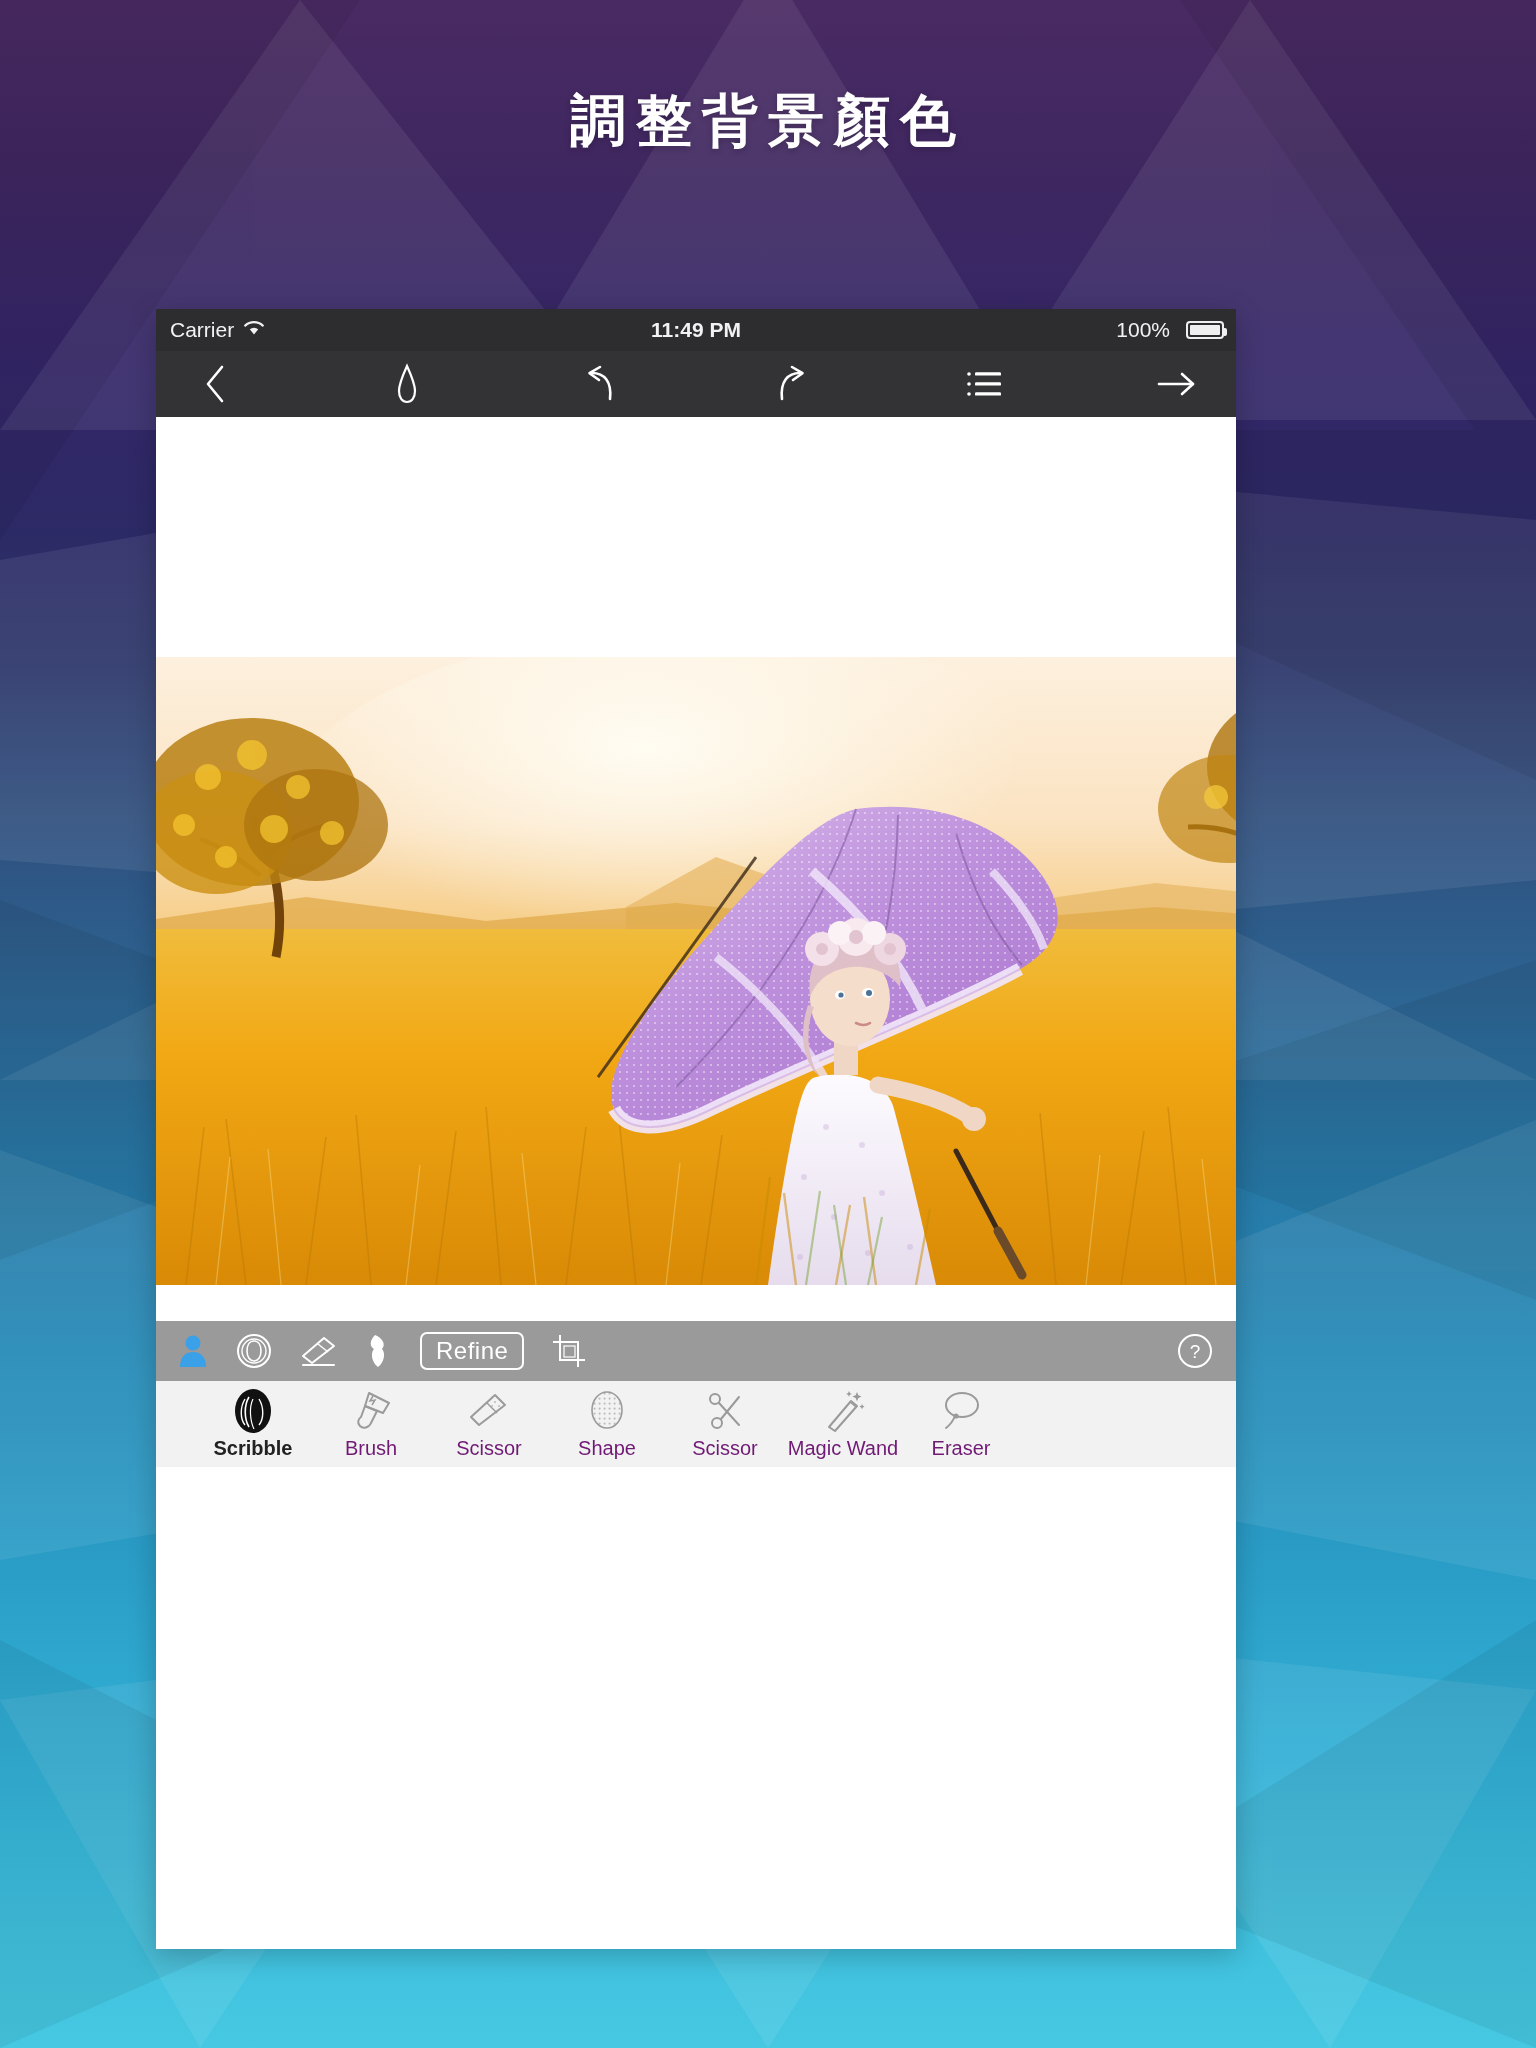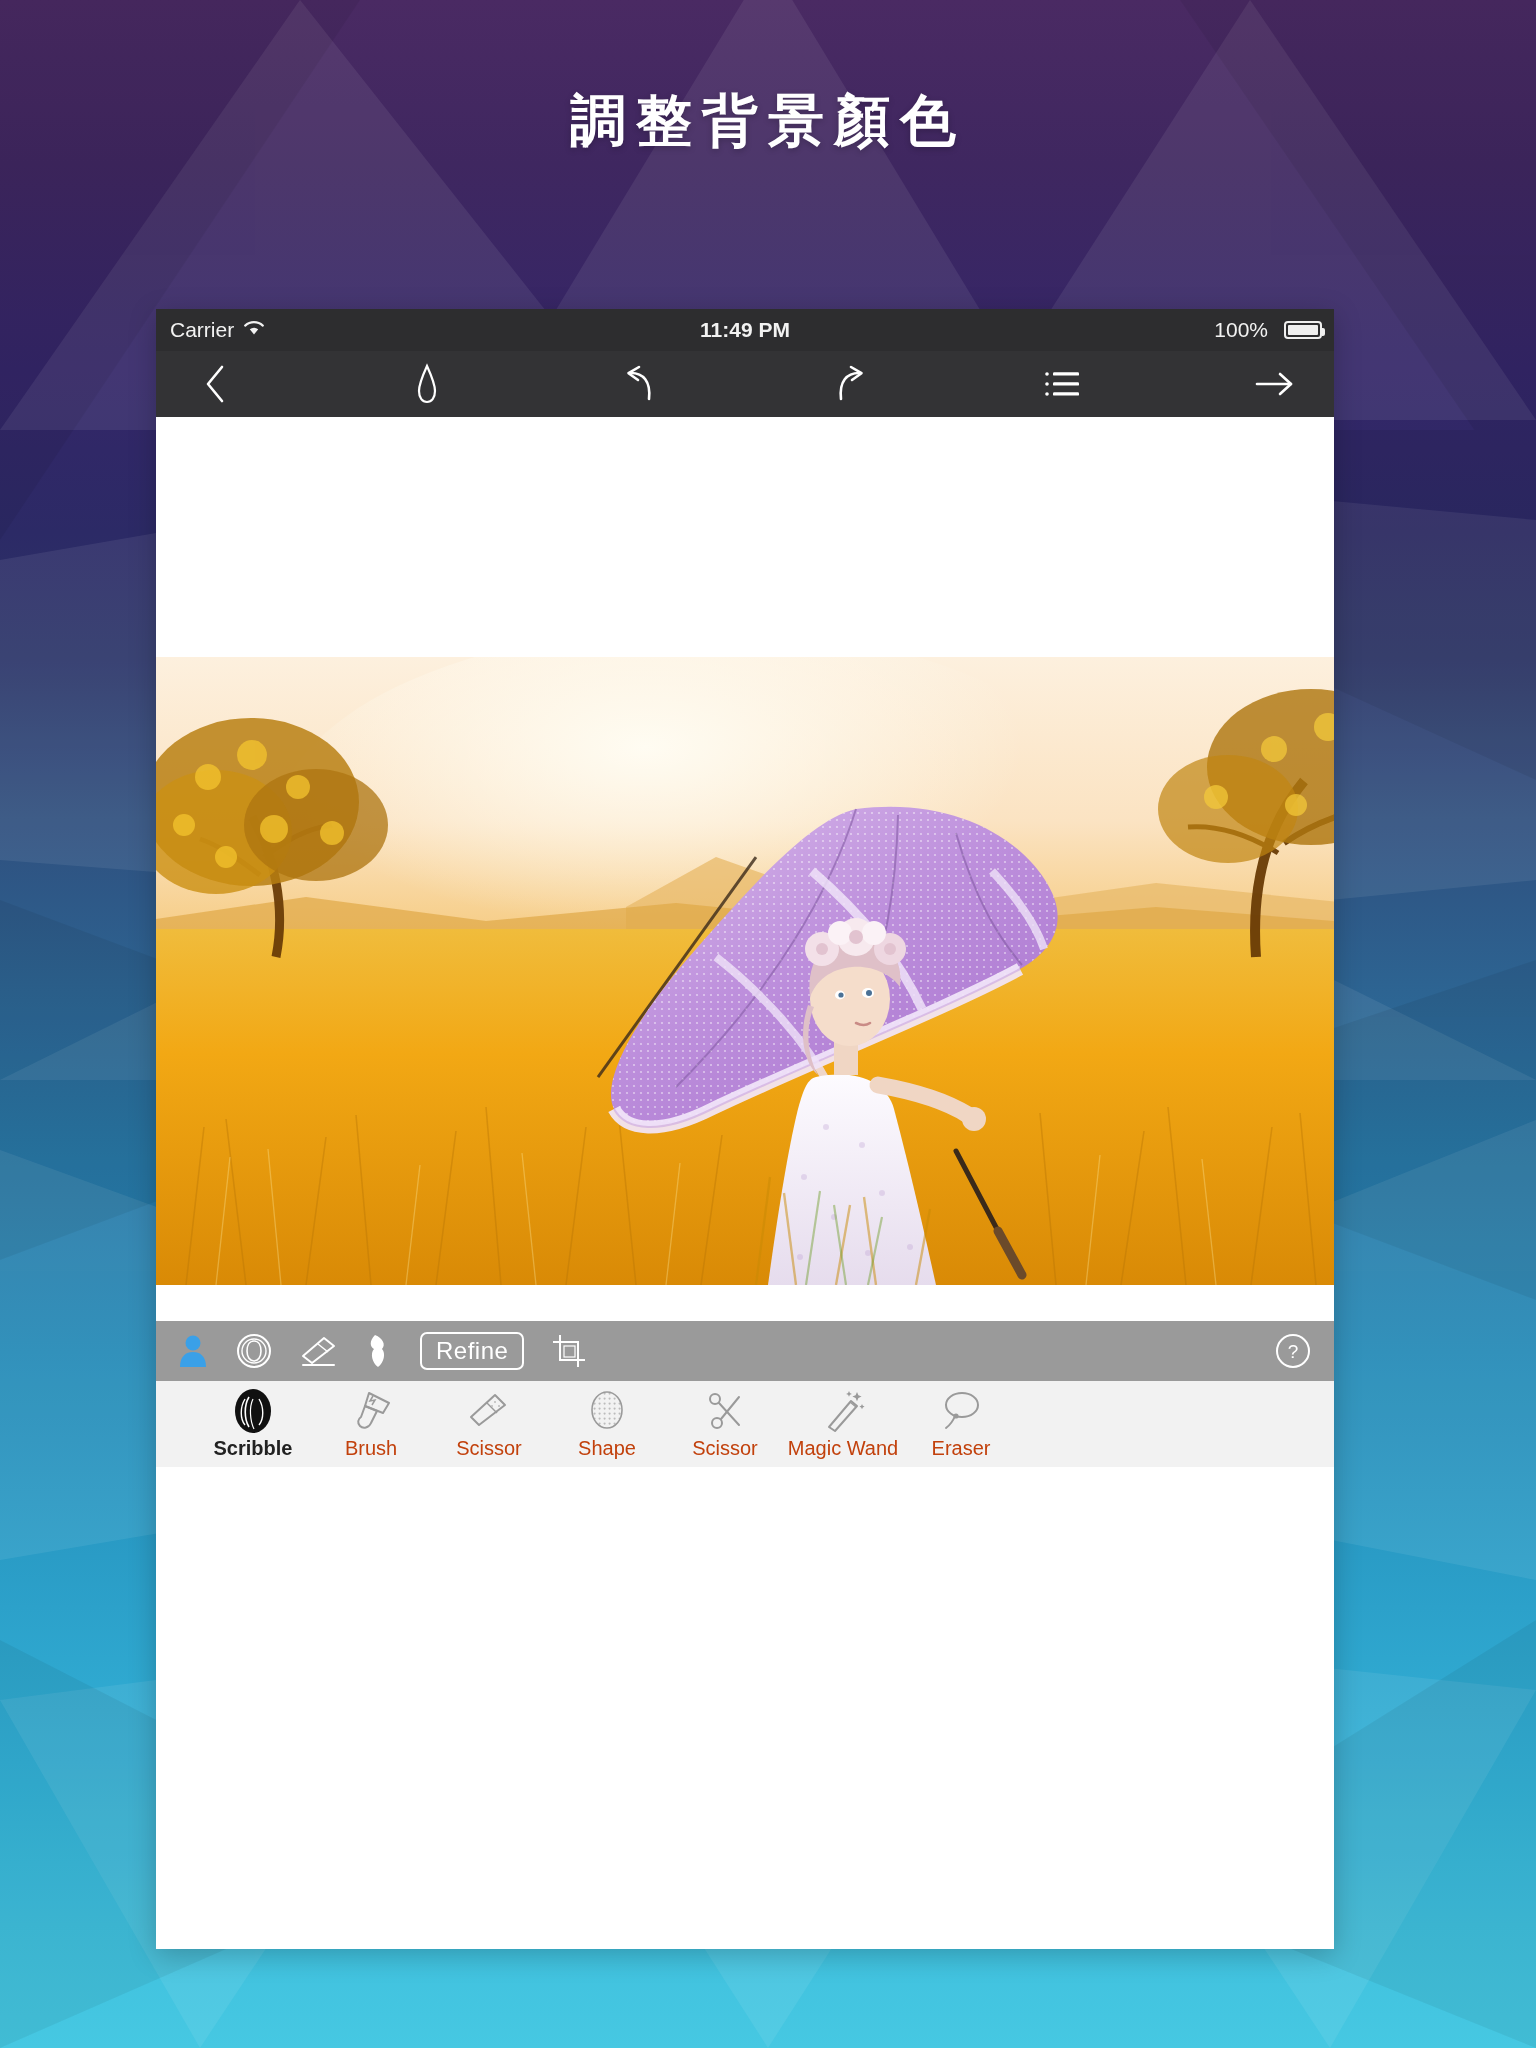--- a/index.html
+++ b/index.html
@@ -27,21 +27,21 @@
   #headline{
     position:absolute;left:0;top:84px;width:1536px;
     text-align:center;color:#ffffff;
     font-size:56px;font-weight:700;letter-spacing:10px;
     font-family:"DejaVu Sans","Liberation Sans",sans-serif;
     text-shadow:0 2px 6px rgba(0,0,0,.22);
   }
 
   
   #device{
-    position:absolute;left:156px;top:309px;width:1178px;height:1640px;
+    position:absolute;left:156px;top:309px;width:1080px;height:1640px;
     background:#ffffff;overflow:hidden;
     box-shadow:0 6px 26px rgba(0,0,0,.22);
   }
 
   
   .statusbar{
     position:relative;height:42px;background:#2d2d2f;color:#f2f2f2;
     font-size:21px;display:flex;align-items:center;
   }
   .sb-left{position:absolute;left:14px;display:flex;align-items:center;gap:9px;}
@@ -102,21 +102,21 @@
 
   
   .tooltabs{
     position:absolute;left:0;right:0;bottom:0;height:86px;background:#f2f2f2;
     display:flex;align-items:flex-start;padding-left:38px;box-sizing:border-box;
   }
   .tool{
     width:118px;display:flex;flex-direction:column;align-items:center;
     padding-top:6px;cursor:pointer;
   }
-  .tool .tl{font-size:20px;color:#c2410c;margin-top:2px;}
+  .tool .tl{font-size:20px;color:#701a75;margin-top:2px;}
   .tool.active .tl{color:#222;font-weight:700;}
 </style>
 </head>
 <body>
 
 <div id="bg">
   <div class="grad"></div>
   <svg viewBox="0 0 1536 2048" preserveAspectRatio="none">
     <g fill="#ffffff" opacity="0.07">
       <polygon points="768,-40 1180,640 356,640"></polygon>

